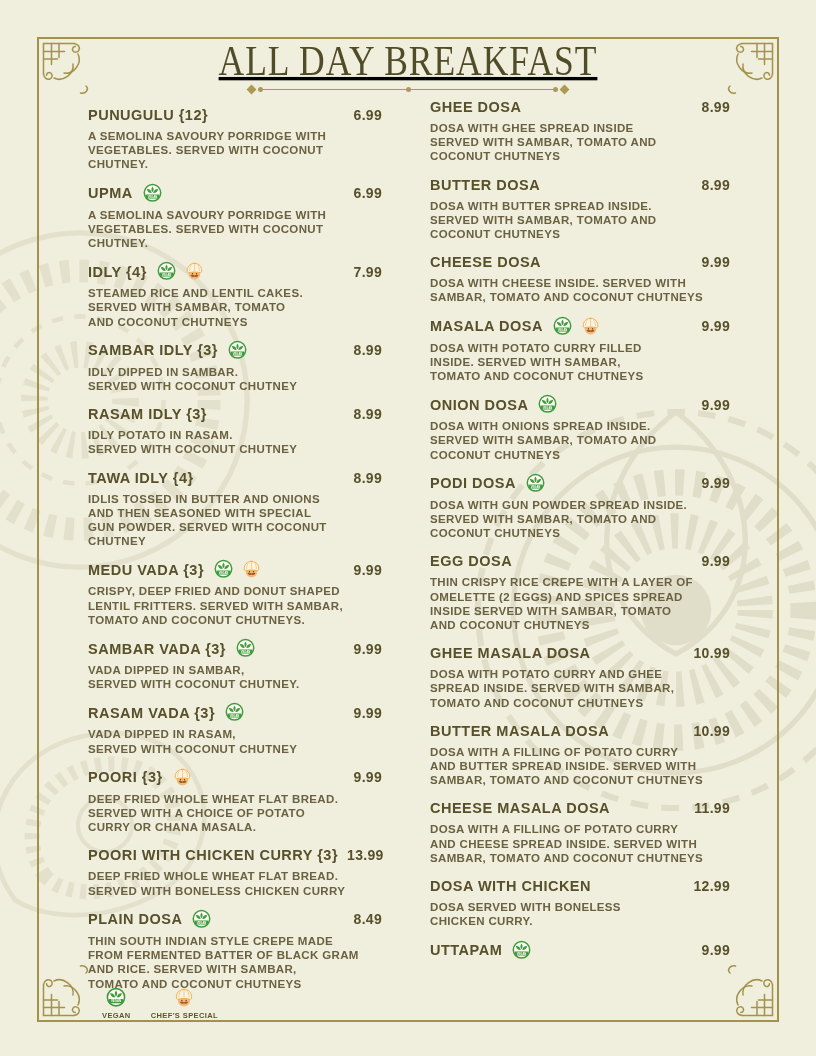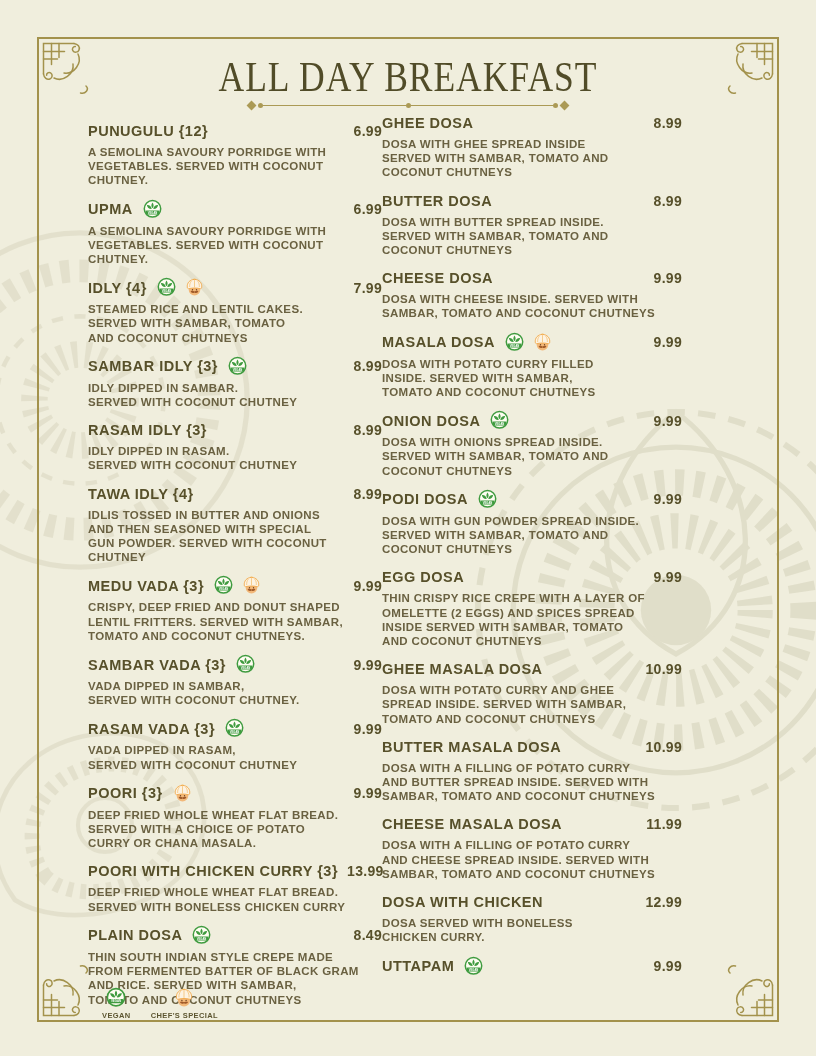--- a/index.html
+++ b/index.html
@@ -21,21 +21,21 @@
     position:absolute;left:37px;top:37px;right:37px;bottom:34px;
     border:2.5px solid #a3924c;
   }
   .corner{position:absolute;width:66px;height:66px;}
   .corner.tl{left:42px;top:42px;}
   .corner.tr{right:42px;top:42px;transform:scaleX(-1);}
   .corner.bl{left:42px;bottom:39px;transform:scaleY(-1);}
   .corner.br{right:42px;bottom:39px;transform:scale(-1,-1);}
 
   
-  header{position:relative;text-align:center;padding-top:56px;}
+  header{position:relative;text-align:center;padding-top:40px;text-decoration:underline;}
   h1.title{
     margin:0;
     font-family:"Liberation Serif",serif;
     font-weight:normal;
     font-size:37px;
     line-height:38px;
     letter-spacing:1px;
     color:#514c28;
     transform:scale(.96,1.12);
     transform-origin:center top;
@@ -48,20 +48,21 @@
   .divider .line{flex:1;height:1.6px;background:#ab9a55;}
   .divider .dot{width:5px;height:5px;border-radius:50%;background:#ab9a55;flex:none;}
   .divider .diamond{width:7px;height:7px;background:#ab9a55;transform:rotate(45deg);flex:none;}
   .divider .gap{width:3px;flex:none;}
 
   
   main.columns{
     position:relative;
     display:flex;
     padding:0 86px 0 88px;
+    gap:48px;
     margin-top:4px;
   }
   .col{width:294px;flex:none;}
   .col.right{width:300px;}
   .col.left{padding-top:8px;}
 
   .item{margin-bottom:11px;}
   .item .row{
     display:flex;align-items:center;min-height:20px;
   }
@@ -277,21 +278,21 @@
     </div>
     <p class="desc">IDLY DIPPED IN SAMBAR.
 SERVED WITH COCONUT CHUTNEY</p>
   </article>
         <article class="item">
     <div class="row">
       <h3 class="name">RASAM IDLY {3}</h3>
       <span class="icons"></span>
       <span class="price">8.99</span>
     </div>
-    <p class="desc">IDLY DIPPED IN RASAM.
+    <p class="desc">IDLY POTATO IN RASAM.
 SERVED WITH COCONUT CHUTNEY</p>
   </article>
         <article class="item">
     <div class="row">
       <h3 class="name">TAWA IDLY {4}</h3>
       <span class="icons"></span>
       <span class="price">8.99</span>
     </div>
     <p class="desc">IDLIS TOSSED IN BUTTER AND ONIONS
 AND THEN SEASONED WITH SPECIAL

